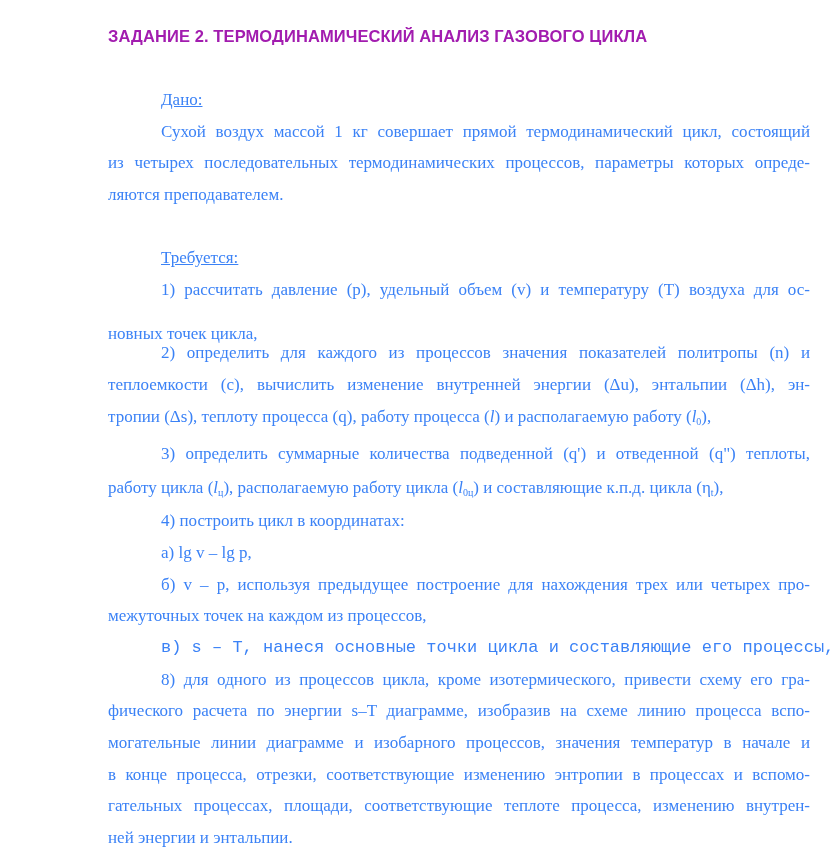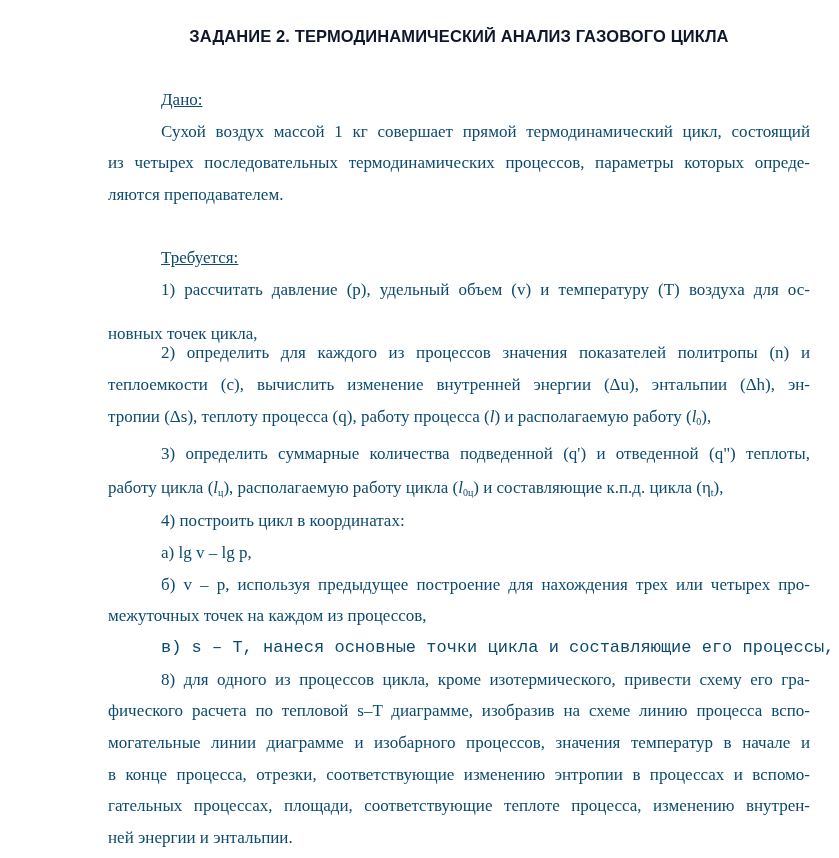--- a/index.html
+++ b/index.html
@@ -18,36 +18,36 @@
       position: absolute;
       left: 108px;
       top: 0;
       width: 702px;
     }
     .title {
       position: absolute;
       left: 0;
       top: 27px;
       width: 702px;
-      text-align: center;
+      text-align: left;
       font-family: "Liberation Sans", sans-serif;
       font-weight: bold;
       font-size: 16.5px;
       letter-spacing: 0.1px;
-      color: #0f172a;
+      color: #a21caf;
     }
     .line {
       position: absolute;
       left: 0;
       width: 702px;
       font-family: "Liberation Serif", serif;
       font-size: 17px;
       line-height: 22px;
       white-space: nowrap;
-      color: #0c4a6e;
+      color: #3b82f6;
     }
     .line.justify {
       text-align: justify;
       text-align-last: justify;
     }
     .indent {
       left: 53px;
       width: 649px;
     }
     .u {
@@ -94,19 +94,19 @@
     <span>работу цикла (</span><span class="it">l</span><sub>ц</sub><span>), располагаемую работу цикла (</span><span class="it">l</span><sub>0ц</sub><span>) и составляющие к.п.д. цикла (η</span><sub>t</sub><span>),</span>
   </div>
 
   <div class="line indent" style="top:510px;">4) построить цикл в координатах:</div>
   <div class="line indent" style="top:542px;">а) lg v – lg p,</div>
   <div class="line indent justify" style="top:574px;">б) v – p, используя предыдущее построение для нахождения трех или четырех про-</div>
   <div class="line" style="top:605px;">межуточных точек на каждом из процессов,</div>
   <div class="line indent" style="top:637px;font-family:Liberation Mono, monospace;">в) s – T, нанеся основные точки цикла и составляющие его процессы,</div>
 
   <div class="line indent justify" style="top:669px;">8) для одного из процессов цикла, кроме изотермического, привести схему его гра-</div>
-  <div class="line justify" style="top:700px;">фического расчета по тепловой s–T  диаграмме, изобразив на схеме линию процесса вспо-</div>
+  <div class="line justify" style="top:700px;">фического расчета по энергии s–T  диаграмме, изобразив на схеме линию процесса вспо-</div>
   <div class="line justify" style="top:732px;">могательные линии диаграмме и изобарного процессов,  значения температур в начале и</div>
   <div class="line justify" style="top:764px;">в конце процесса, отрезки, соответствующие изменению энтропии в процессах и вспомо-</div>
   <div class="line justify" style="top:795px;">гательных процессах, площади, соответствующие теплоте процесса, изменению внутрен-</div>
   <div class="line" style="top:827px;">ней энергии и энтальпии.</div>
 
 </div>
 
 </body></html>

